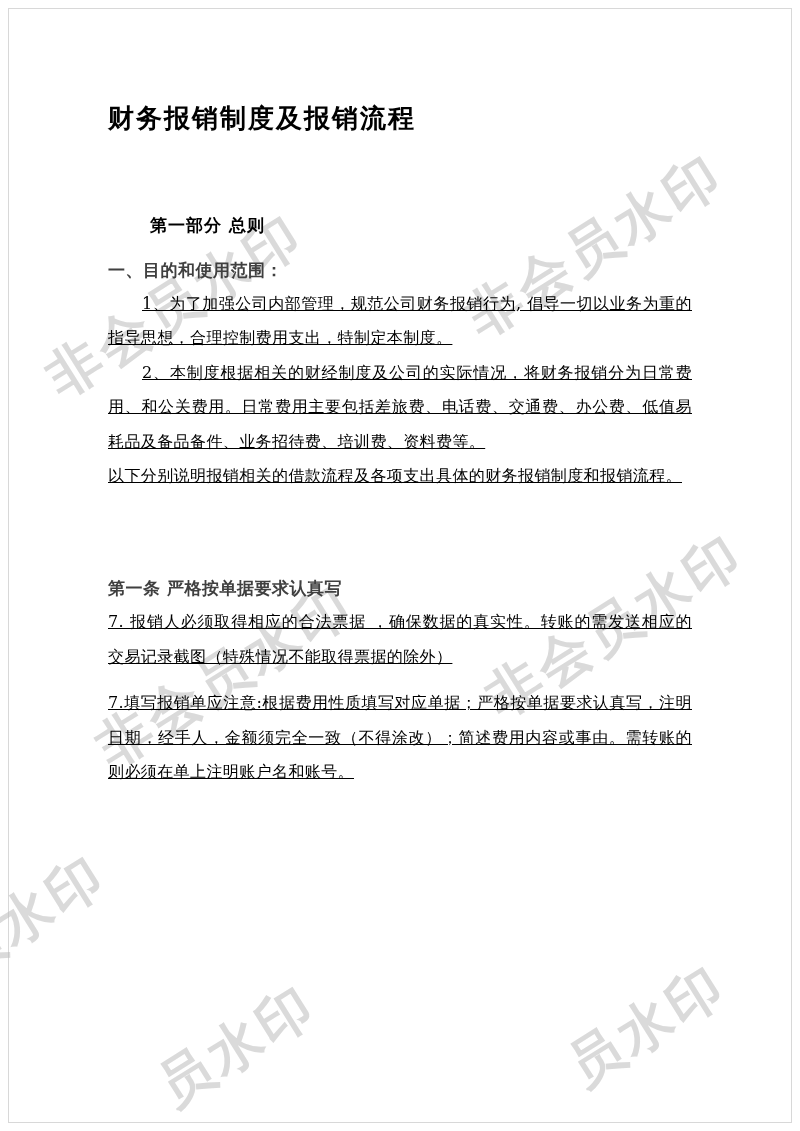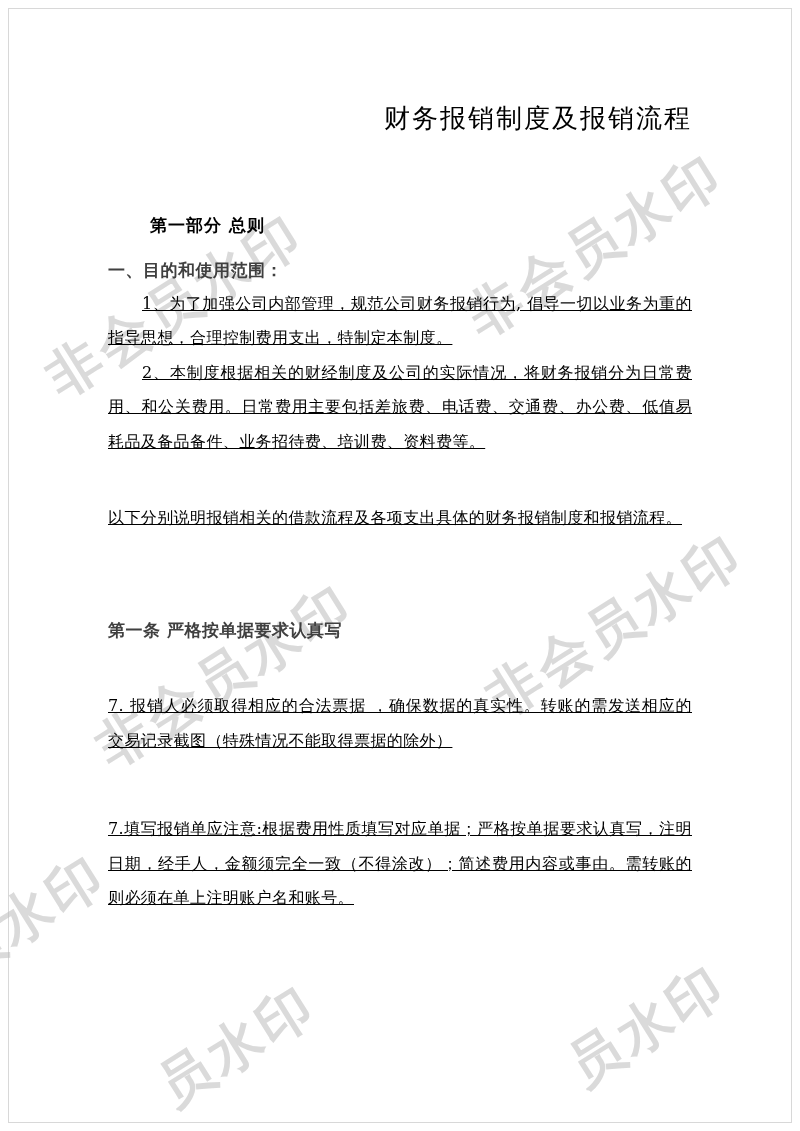--- a/index.html
+++ b/index.html
@@ -27,23 +27,23 @@
     border: 1px solid #d8d8d8;
     pointer-events: none;
   }
   .content {
     position: relative;
     z-index: 3;
     padding: 78px 108px 0 108px;
     box-sizing: border-box;
   }
   .doc-title {
-    text-align: right;
+    text-align: left;
     font-size: 26px;
-    font-weight: normal;
+    font-weight: bold;
     letter-spacing: 2px;
     color: #000;
     margin: 22px 0 0 0;
     line-height: 1.4;
   }
   .spacer-lg { height: 62px; }
   .spacer-xl { height: 78px; }
 
   .heading-1 {
     font-size: 17px;
@@ -65,21 +65,21 @@
   .para {
     font-size: 16px;
     color: #000;
     line-height: 2.15;
     letter-spacing: 0.4px;
     margin: 0;
     text-align: justify;
     text-decoration: underline;
   }
   .indent2 { text-indent: 34px; }
-  .indent1 { text-indent: 0; margin-top: 42px; }
+  .indent1 { text-indent: 0; }
 
   
   .wm-layer {
     position: absolute;
     left: 0; top: 0;
     width: 800px; height: 1131px;
     z-index: 2;
     pointer-events: none;
     overflow: hidden;
   }

